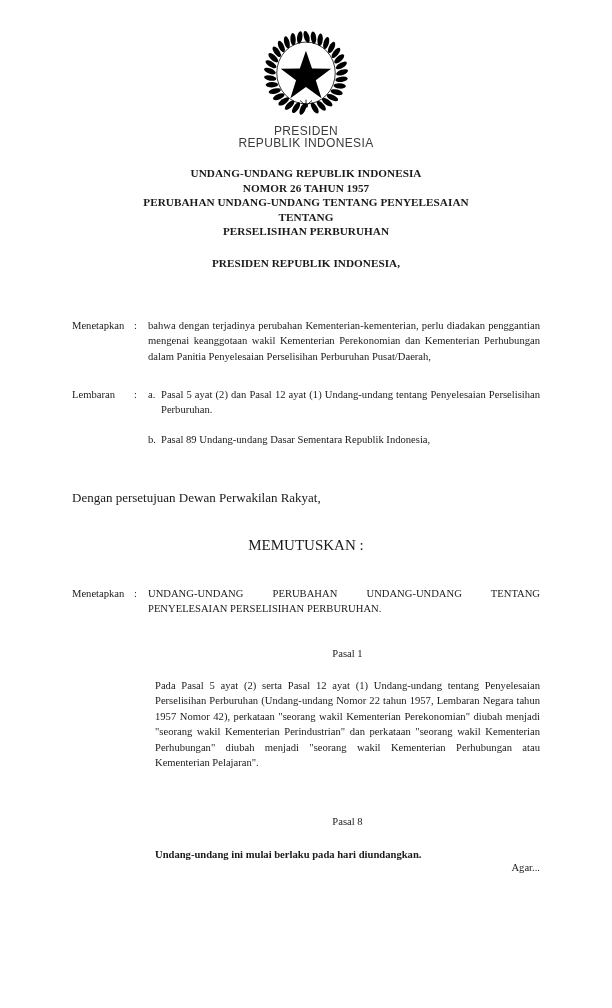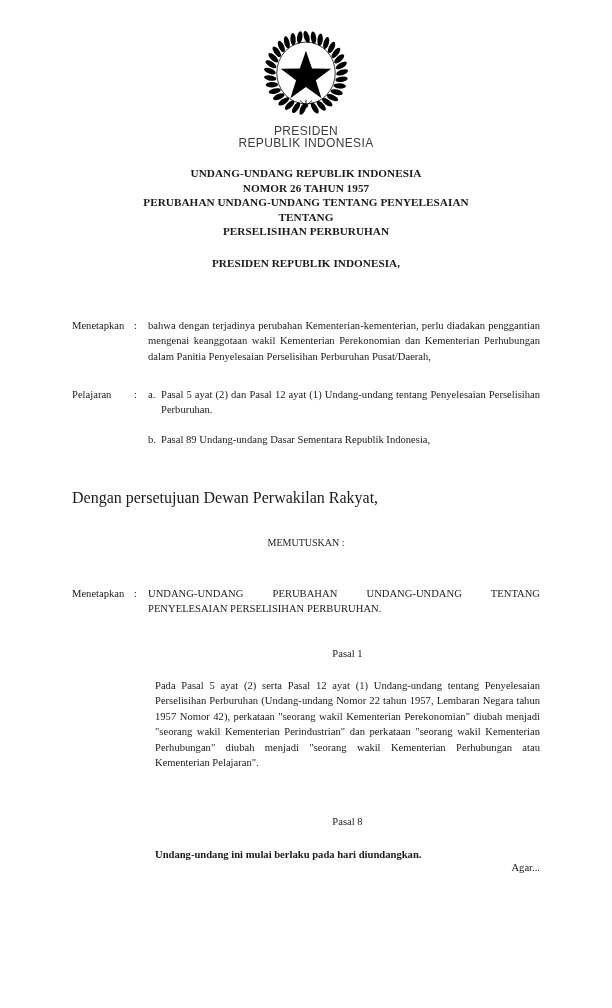--- a/index.html
+++ b/index.html
@@ -116,30 +116,30 @@
     flex: 1 1 auto;
     text-align: justify;
   }
   .list-text.left { text-align: left; }
 
   .gap-sm { height: 14px; }
 
   
   .plain {
     position: absolute;
-    font-size: 16px;
+    font-size: 13px;
     line-height: 15.4px;
   }
 
   .centered-head {
     position: absolute;
     left: 36px;
     width: 540px;
     text-align: center;
-    font-size: 10px;
+    font-size: 15px;
   }
 
   .pasal-head {
     position: absolute;
     left: 155px;
     width: 385px;
     text-align: center;
     font-size: 10.6px;
   }
 
@@ -310,21 +310,21 @@
   <div class="clause" style="top:318px;">
     <div class="clause-row">
       <div class="clause-label">Menetapkan</div>
       <div class="clause-colon">:</div>
       <div class="clause-body">bahwa dengan terjadinya perubahan Kementerian-kementerian, perlu diadakan penggantian mengenai keanggotaan wakil Kementerian Perekonomian dan Kementerian Perhubungan dalam Panitia Penyelesaian Perselisihan Perburuhan Pusat/Daerah,</div>
     </div>
   </div>
 
   <div class="clause" style="top:387px;">
     <div class="clause-row">
-      <div class="clause-label">Pelajaran</div>
+      <div class="clause-label">Lembaran</div>
       <div class="clause-colon">:</div>
       <div class="clause-body">
         <div class="list-item">
           <div class="list-marker">a.</div>
           <div class="list-text">Pasal 5 ayat (2) dan Pasal 12 ayat (1) Undang-undang tentang Penyelesaian Perselisihan Perburuhan.</div>
         </div>
         <div class="gap-sm"></div>
         <div class="list-item">
           <div class="list-marker">b.</div>
           <div class="list-text left">Pasal 89 Undang-undang Dasar Sementara Republik Indonesia,</div>

